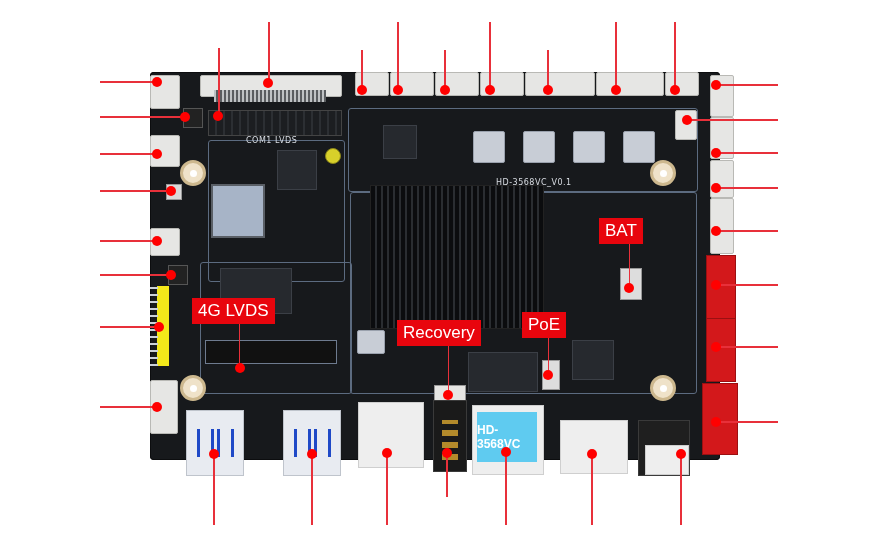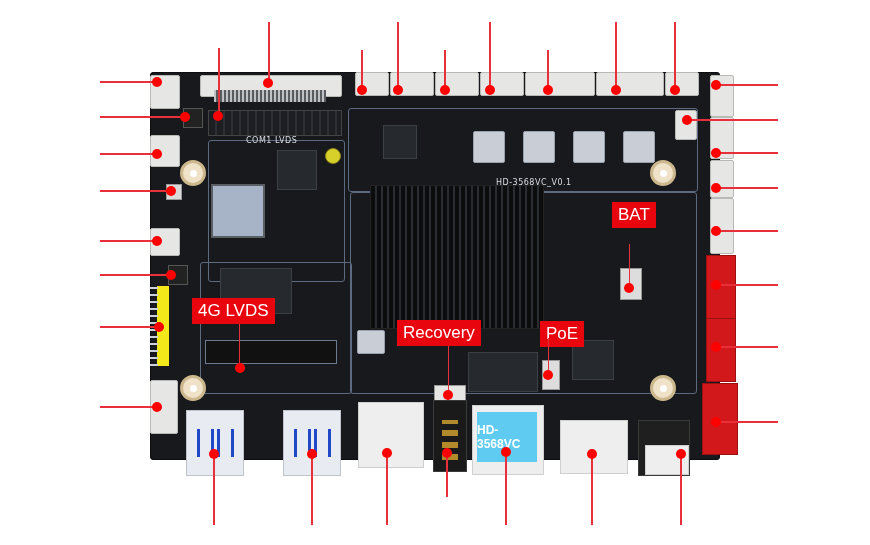--- a/index.html
+++ b/index.html
@@ -109,22 +109,22 @@
 <div class="abs" style="left:433px;top:400px;width:32px;height:70px;background:#1a1a1a;border:1px solid #3a3a3a;"></div>
 <div class="abs" style="left:442px;top:420px;width:16px;height:40px;background:repeating-linear-gradient(0deg,#b38a2b 0 6px,#1a1a1a 6px 12px);"></div>
 <div class="hdmi-white" style="left:472px;top:405px;width:70px;height:68px;"></div>
 <div class="cyan" style="left:477px;top:412px;width:60px;height:50px;">HD-3568VC</div>
 <div class="hdmi-white" style="left:560px;top:420px;width:66px;height:52px;"></div>
 <div class="abs" style="left:638px;top:420px;width:50px;height:54px;background:#1f1f1f;border:1px solid #3a3a3a;"></div>
 <div class="hdmi-white" style="left:645px;top:445px;width:42px;height:28px;"></div>
 
 <div class="label" style="left:192px;top:298px;">4G LVDS</div>
 <div class="label" style="left:397px;top:320px;">Recovery</div>
-<div class="label" style="left:522px;top:321px;margin-left:18px;">PoE</div>
-<div class="label" style="left:599px;top:202px;margin-left:13px;">BAT</div>
+<div class="label" style="left:522px;top:312px;">PoE</div>
+<div class="label" style="left:599px;top:218px;">BAT</div>
 
 <div class="line" style="left:239px;top:324px;width:1px;height:45px;"></div>
 <div class="dot" style="left:240px;top:368px;"></div>
 <div class="line" style="left:448px;top:346px;width:1px;height:50px;"></div>
 <div class="dot" style="left:448px;top:395px;"></div>
 <div class="line" style="left:548px;top:338px;width:1px;height:38px;"></div>
 <div class="dot" style="left:548px;top:375px;"></div>
 <div class="line" style="left:629px;top:244px;width:1px;height:45px;"></div>
 <div class="dot" style="left:629px;top:288px;"></div>
 

